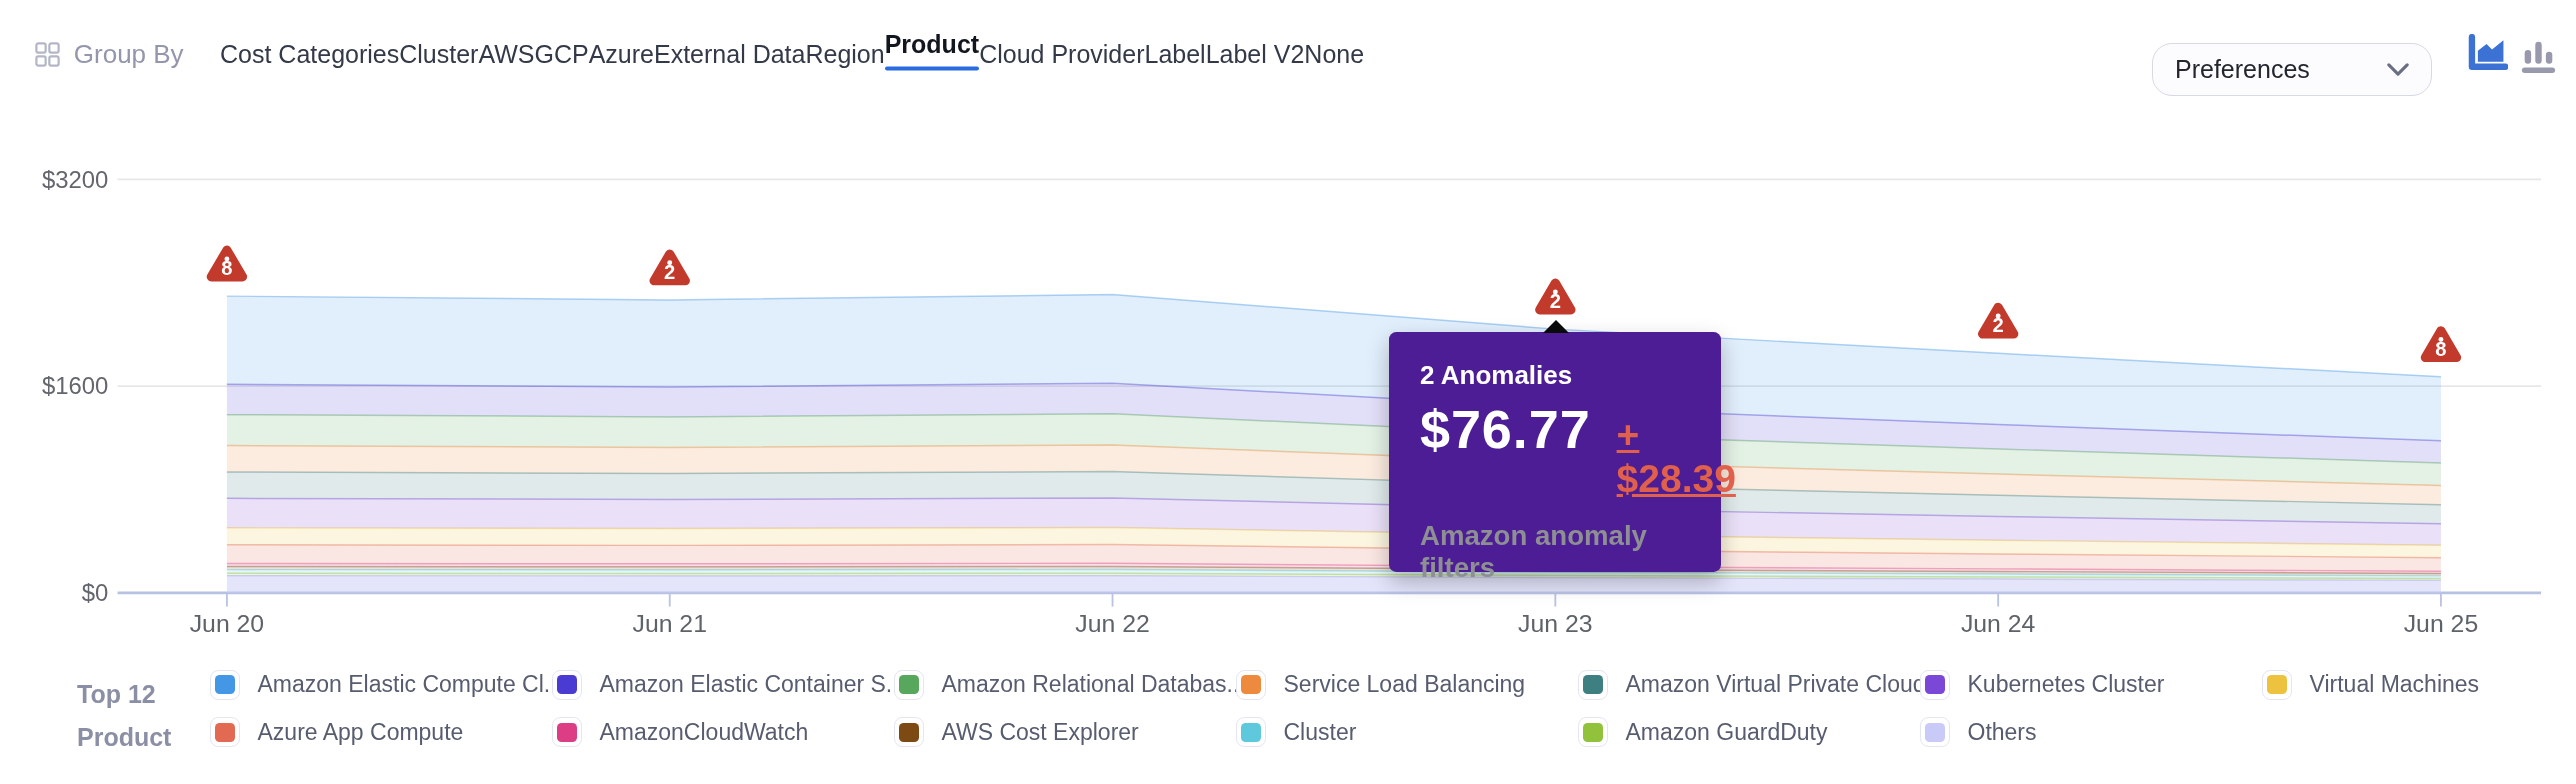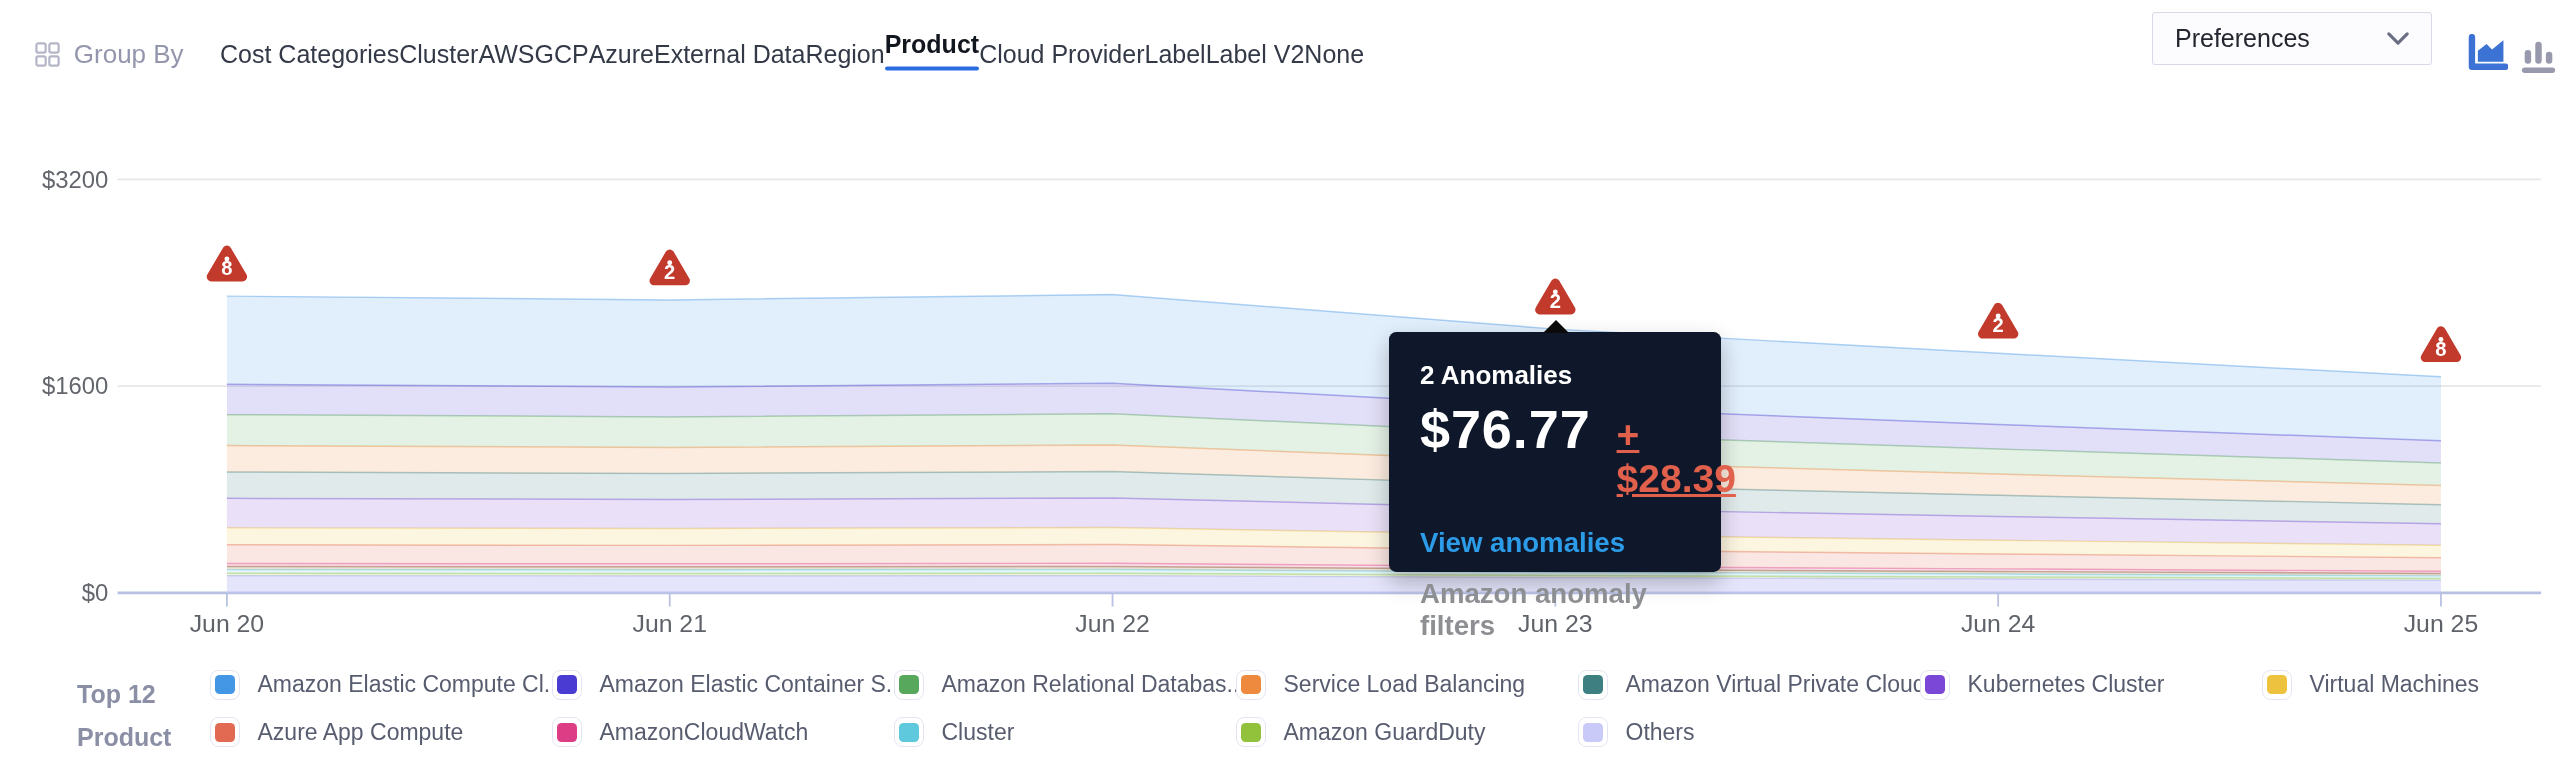--- a/index.html
+++ b/index.html
@@ -9,31 +9,31 @@
     -webkit-font-smoothing:antialiased;
   }
   
   .hdr-left{position:absolute;left:35px;top:37px;display:flex;align-items:center;gap:13.8px;height:35px;}
   .groupby-label{font-size:26px;font-weight:500;color:#9396AC;}
   .tabs{position:absolute;left:220px;top:37px;height:35px;display:flex;align-items:center;}
   .tab{font-size:25px;font-weight:500;color:#333947;cursor:pointer;white-space:nowrap;}
   .tab.active{display:flex;flex-direction:column;align-items:center;transform:translateY(-4.6px);font-weight:700;color:#12161F;}
   .tab.active .tab-underline{height:3.7px;width:100%;border-radius:2.8px;margin-top:7.3px;}
   .prefs{
-    position:absolute;left:2152px;top:12px;width:280px;height:53px;box-sizing:border-box;
-    border:1.8px solid #D7D9E5;border-radius:3px;background:#FCFCFE;
+    position:absolute;left:2152px;top:43px;width:280px;height:53px;box-sizing:border-box;
+    border:1.8px solid #D7D9E5;border-radius:20px;background:#FCFCFE;
     display:flex;align-items:center;justify-content:space-between;padding:0 22px;cursor:pointer;
   }
   .prefs-label{font-size:25px;color:#23262F;}
   .icon-btn{position:absolute;cursor:pointer;}
   
   #chart-svg{position:absolute;left:0;top:0;}
   
   .tooltip{
-    position:absolute;width:332px;height:240px;box-sizing:border-box;background:#0f172a;
+    position:absolute;width:332px;height:240px;box-sizing:border-box;background:#4c1d95;
     border-radius:7.3px;padding:27.6px 0 0 31px;color:#fff;z-index:5;
     box-shadow:0 9.2px 22px rgba(0,0,0,0.25);
   }
   .tooltip .arrow{position:absolute;top:-12px;width:0;height:0;
     border-left:13px solid transparent;border-right:13px solid transparent;border-bottom:13px solid #0A0A0B;}
   .tt-title{font-size:26px;font-weight:600;}
   .tt-valrow{display:flex;align-items:baseline;margin-top:7.3px;}
   .tt-value{font-size:54px;font-weight:700;letter-spacing:0.9px;}
   .tt-delta{font-size:39px;font-weight:600;color:#E0604C;margin-left:26px;text-decoration:underline;}
   .tt-link{font-size:27.6px;font-weight:700;color:#2D9CE8;margin-top:26px;cursor:pointer;}
@@ -174,21 +174,20 @@
     </g>
   </svg>
 
 <div class="tooltip" id="tooltip" style="left: 1389px; top: 332px;">
   <div class="arrow" id="tooltipArrow" style="left: 154px;"></div>
   <div class="tt-title">2 Anomalies</div>
   <div class="tt-valrow">
     <span class="tt-value">$76.77</span>
     <span class="tt-delta">+ $28.39</span>
   </div>
-  <div class="tt-link">View anomalies</div>
   <div class="tt-action">Amazon anomaly filters</div>
 </div>
 
 <div class="legend-title">
   <div>Top 12</div>
   <div>Product</div>
 </div>
 <div class="legend-grid" id="legendGrid">
     <div class="legend-item">
       <span class="swatch">
@@ -239,20 +238,26 @@
       <span class="legend-label">Azure App Compute</span>
     </div>
     <div class="legend-item">
       <span class="swatch">
         <span class="swatch-inner" style="background: rgb(221, 61, 133);"></span>
       </span>
       <span class="legend-label">AmazonCloudWatch</span>
     </div>
     <div class="legend-item">
       <span class="swatch">
+        <span class="swatch-inner" style="background: rgb(124, 74, 18);"></span>
+      </span>
+      <span class="legend-label">AWS Cost Explorer</span>
+    </div>
+    <div class="legend-item">
+      <span class="swatch">
         <span class="swatch-inner" style="background: rgb(94, 200, 221);"></span>
       </span>
       <span class="legend-label">Cluster</span>
     </div>
     <div class="legend-item">
       <span class="swatch">
         <span class="swatch-inner" style="background: rgb(146, 193, 60);"></span>
       </span>
       <span class="legend-label">Amazon GuardDuty</span>
     </div>

